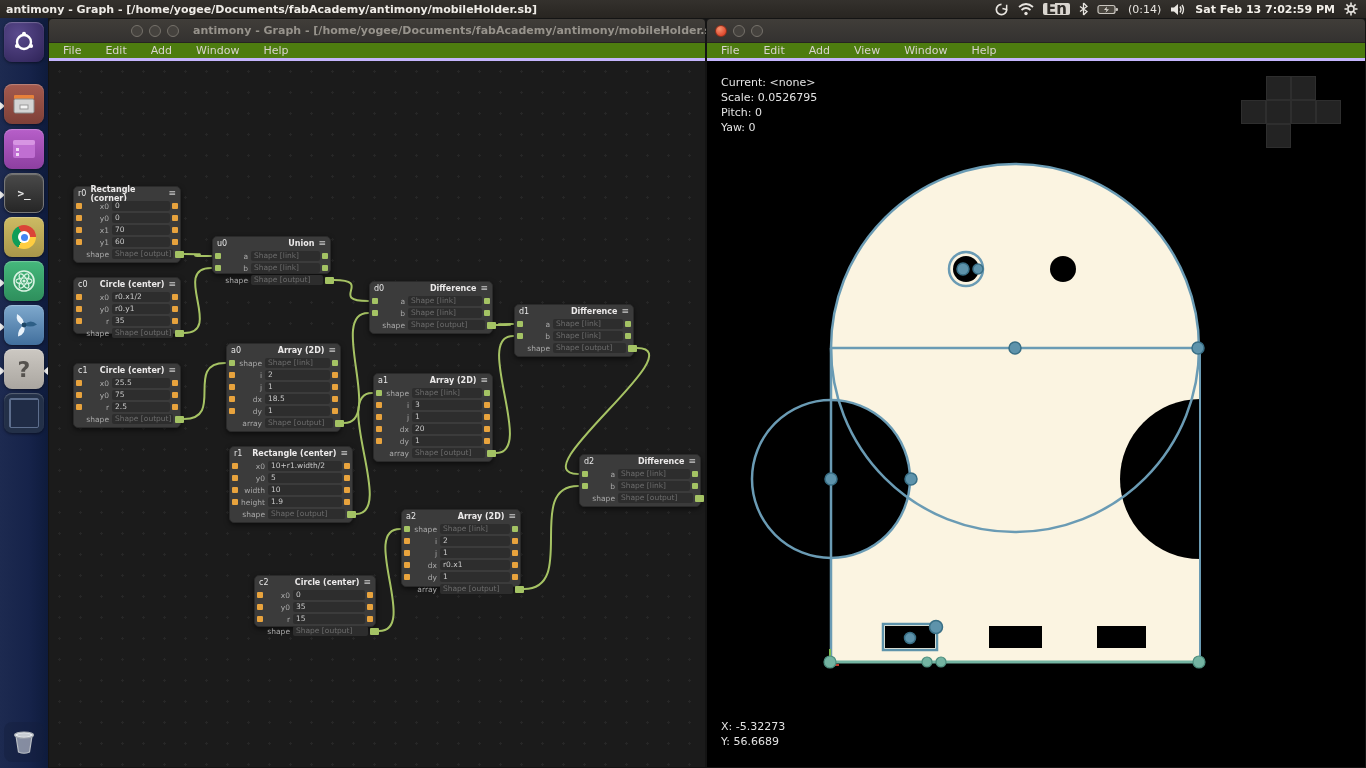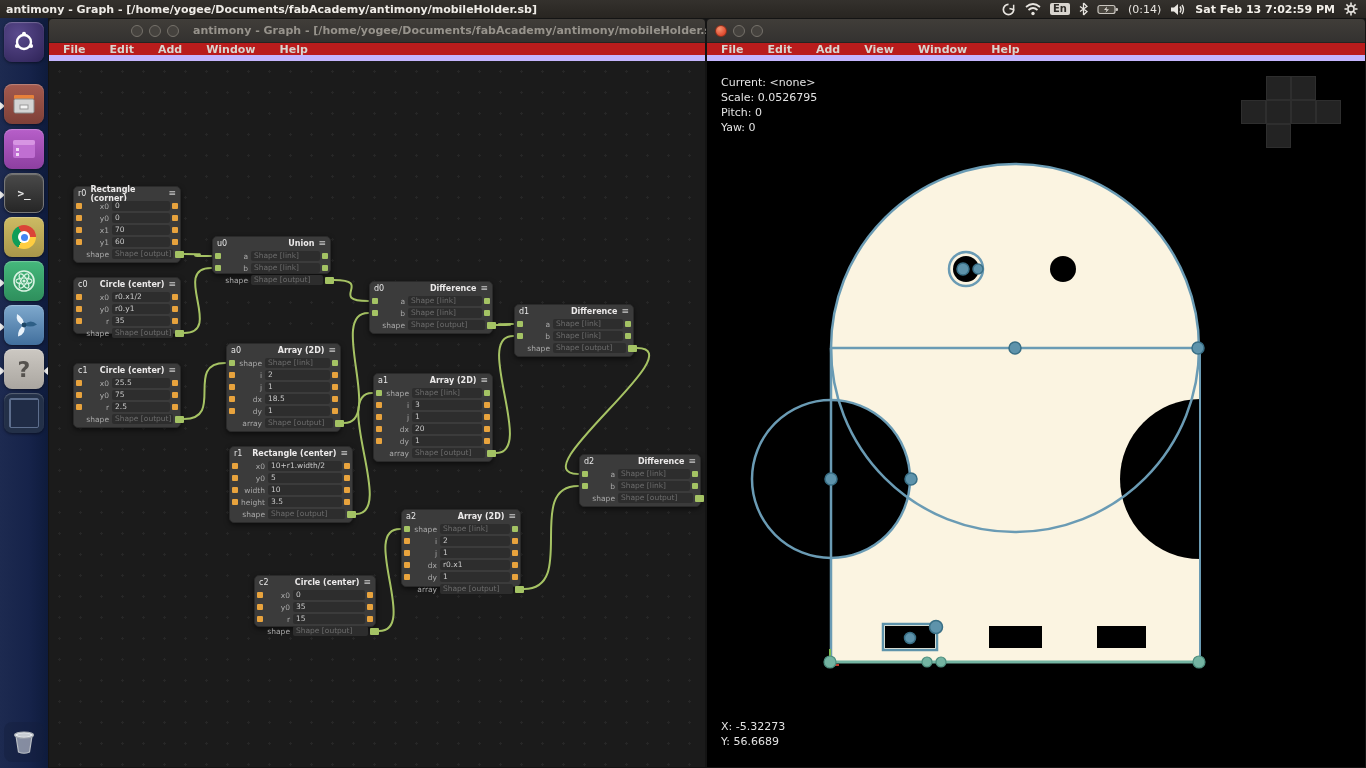--- a/index.html
+++ b/index.html
@@ -6,21 +6,21 @@
   html,body { width:1366px; height:768px; overflow:hidden; background:#000;
               font-family:"DejaVu Sans", sans-serif; }
 
   
   #topbar { position:absolute; left:0; top:0; width:1366px; height:18px;
             background:linear-gradient(#34312d,#282521); color:#efece7;
             font-size:11px; font-weight:bold; display:flex; align-items:center; z-index:50; }
   #topbar .bar-title { padding-left:6px; white-space:nowrap; }
   #tray { margin-left:auto; display:flex; align-items:center; gap:9px; padding-right:8px; }
   #tray svg { display:block; }
-  .kbd-badge { background:#d9d5cf; color:#2f2c28; font-size:10px; font-weight:bold;
+  .kbd-badge { background:#d9d5cf; color:#2f2c28; font-size:15px; font-weight:bold;
                padding:1px 3px; border-radius:2px; line-height:10px; }
   .tray-text { font-weight:normal; font-size:11px; color:#e8e5e0; }
   .clock { font-weight:bold; font-size:11px; color:#f2efe9; }
 
   
   #launcher { position:absolute; left:0; top:18px; width:48px; height:750px;
               background:linear-gradient(90deg,#1d2a50 0%,#16234a 60%,#0e1b3c 100%);
               z-index:40; }
   .tile { position:absolute; left:4px; width:40px; height:40px; border-radius:8px;
           box-shadow:inset 0 1px 1px rgba(255,255,255,.25), 0 1px 3px rgba(0,0,0,.5);
@@ -48,22 +48,22 @@
   .xwin { position:absolute; top:18px; height:750px; background:#191919;
           border:1px solid #141414; z-index:10; }
   .titlebar { position:relative; height:24px;
               background:linear-gradient(#403d39,#343230); border-bottom:1px solid #262421;
               border-radius:4px 4px 0 0; display:flex; align-items:center; }
   .titlebar .wtitle { font-size:11px; font-weight:bold; white-space:nowrap; }
   .wbtn { width:12px; height:12px; border-radius:50%; display:inline-block; }
   .wbtn.plain { background:#45423e; border:1px solid #75716a; }
   .wbtn.close { background:radial-gradient(circle at 35% 30%,#f5936f,#df4b30 70%);
                 border:1px solid #8c2f1b; }
-  .menubar { height:18px; background:#b91c1c; border-bottom:6px solid #c4b5fd;
-             display:flex; align-items:center; gap:24px; padding-left:14px;font-weight:bold; }
+  .menubar { height:18px; background:#4d7c0f; border-bottom:3px solid #c4b5fd;
+             display:flex; align-items:center; gap:24px; padding-left:14px; }
   .menu-item { color:#d8d4ce; font-size:11px; }
 
   
   #graph-win { left:48px; width:658px; }
   #graph-canvas { position:relative; width:656px; height:706px; background:#1b1b1b;
       background-image:radial-gradient(circle,#272727 1px, rgba(0,0,0,0) 1.4px);
       background-size:21px 21px; overflow:hidden; }
   #wires { position:absolute; left:0; top:0; z-index:1; }
   .gnode { position:absolute; background:#3b3b3b; border:1px solid #2a2a2a; border-radius:5px;
            box-shadow:0 2px 5px rgba(0,0,0,.55); z-index:2; }
@@ -541,21 +541,21 @@
         </div>
         <div class="gnode-row">
           <span class="pconn num"></span>
           <span class="row-label">width</span>
           <span class="row-field">10</span>
           <span class="pconn right num"></span>
         </div>
         <div class="gnode-row">
           <span class="pconn num"></span>
           <span class="row-label">height</span>
-          <span class="row-field">3.5</span>
+          <span class="row-field">1.9</span>
           <span class="pconn right num"></span>
         </div>
         <div class="gnode-row">
           <span class="pconn shape hidden"></span>
           <span class="row-label">shape</span>
           <span class="row-field ghost">Shape [output]</span>
           <span class="pconn right shape outport"></span>
         </div>
       </div>
       <div class="gnode" style="left: 530px; top: 393px; width: 122px; height: 53px;">

